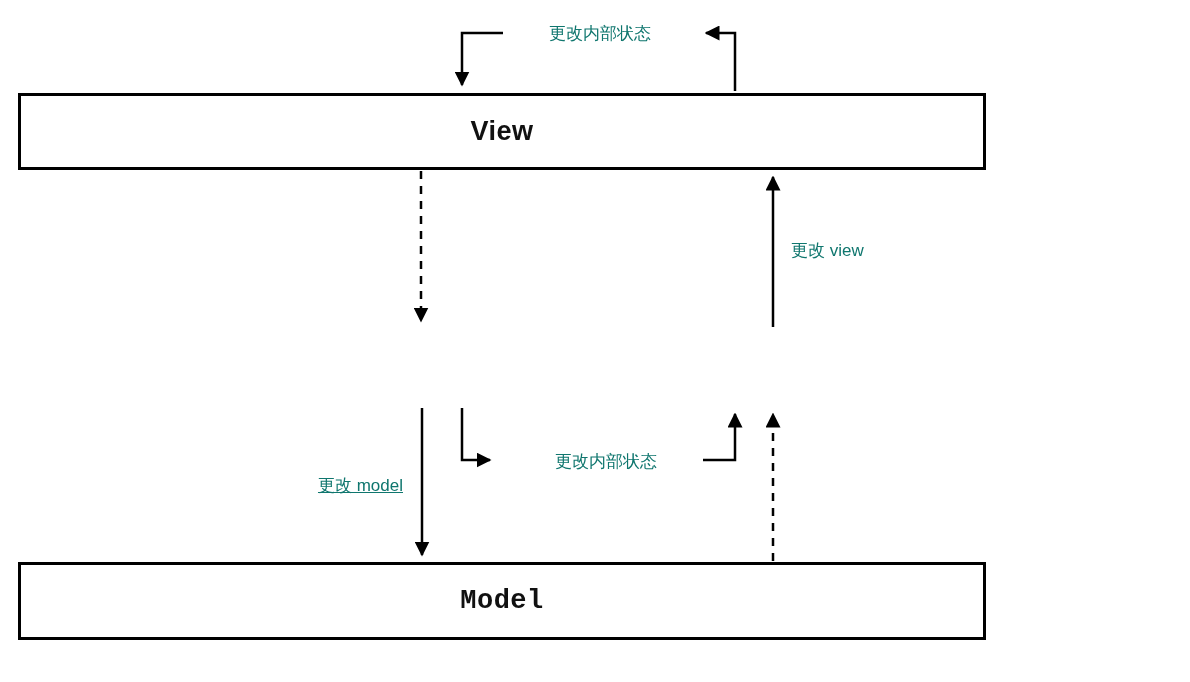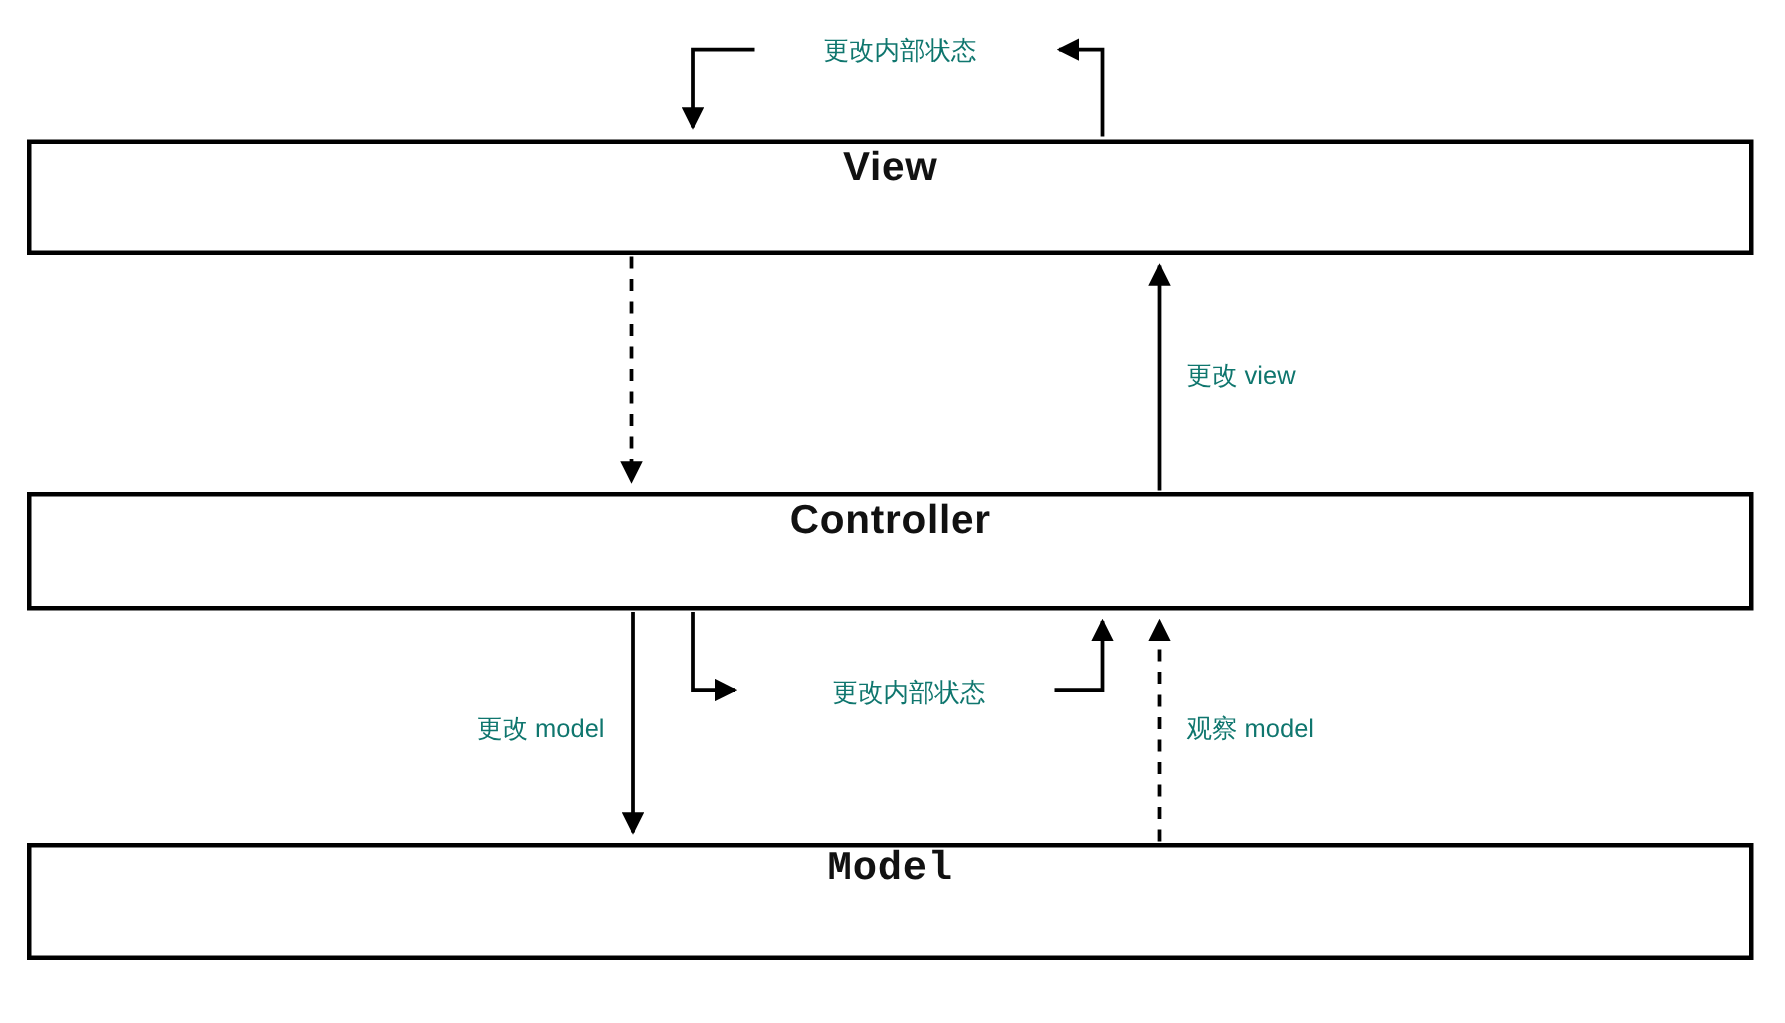--- a/index.html
+++ b/index.html
@@ -26,25 +26,26 @@
     stroke: #000000;
     stroke-width: 2.5;
     fill: none;
   }
   .dashed {
     stroke-dasharray: 8 7;
   }
   .box {
     position: absolute;
     left: 18px;
-    width: 1151px;
+    width: 968px;
     border: 3px solid #000000;
     background: #ffffff;
     box-sizing: border-box;
     display: flex;
+    align-items: center;
     justify-content: center;
   }
   .box-label {
     font-size: 27px;
     font-weight: bold;
     color: #111111;
     letter-spacing: 0.5px;
   }
   .box-view       { top: 93px;  height: 77px; }
   .box-controller { top: 328px; height: 79px; }
@@ -53,21 +54,21 @@
     position: absolute;
     font-size: 17px;
     color: #0f766e;
     white-space: nowrap;
     line-height: 30px;
   }
   .label-view-self       { left: 480px; top: 19px;  width: 240px; text-align: center; }
   .label-send-action     { left: 230px; top: 236px; width: 173px; text-align: right; }
   .label-update-view     { left: 791px; top: 236px; text-align: center; }
   .label-controller-self { left: 486px; top: 447px; width: 240px; text-align: center; }
-  .label-update-model    { left: 230px; top: 471px; width: 173px; text-align: right; }
+  .label-update-model    { left: 230px; top: 471px; width: 173px; text-align: right; text-decoration: underline; }
   .label-observe-model   { left: 791px; top: 471px; text-align: left; }
   .watermark {
     position: absolute;
     right: 10px;
     bottom: 8px;
     font-size: 20px;
     color: #c9c9c9;
     letter-spacing: 1px;
   }
 </style>
@@ -99,33 +100,29 @@
 
     <line class="connector" x1="422" y1="408" x2="422" y2="555" marker-end="url(#arrow)"></line>
 
     <line class="connector dashed" x1="773" y1="561" x2="773" y2="414" marker-end="url(#arrow)"></line>
   </svg>
 
   <div class="box box-view">
     <span class="box-label">View</span>
   </div>
 
-  <div class="box box-controller">
-    <span class="box-label">Controller</span>
-  </div>
 
   <div class="box box-model">
     <span class="box-label">Model</span>
   </div>
 
   <div class="edge-label label-view-self">更改内部状态</div>
 
 
   <div class="edge-label label-update-view">更改 view</div>
 
   <div class="edge-label label-controller-self">更改内部状态</div>
 
   <div class="edge-label label-update-model">更改 model</div>
 
-  <div class="edge-label label-observe-model">观察 model</div>
 
 
 </div>
 
 </body></html>

